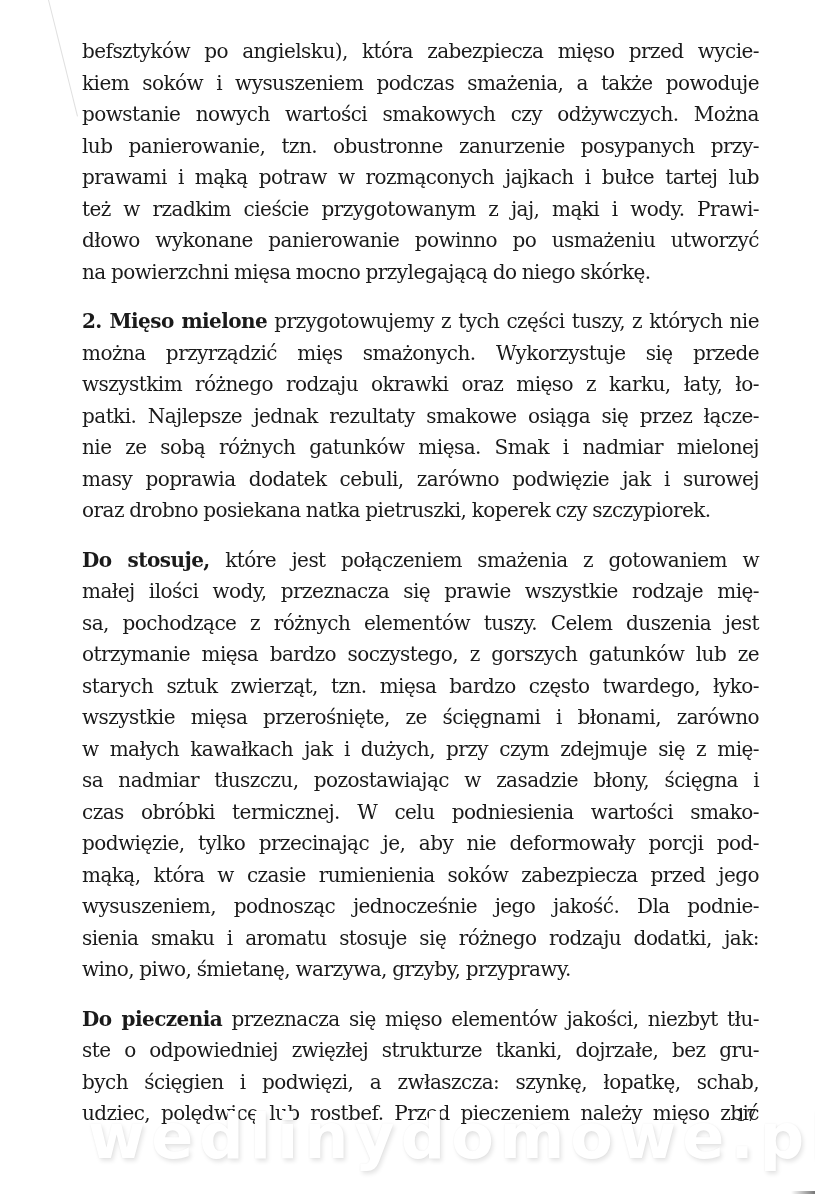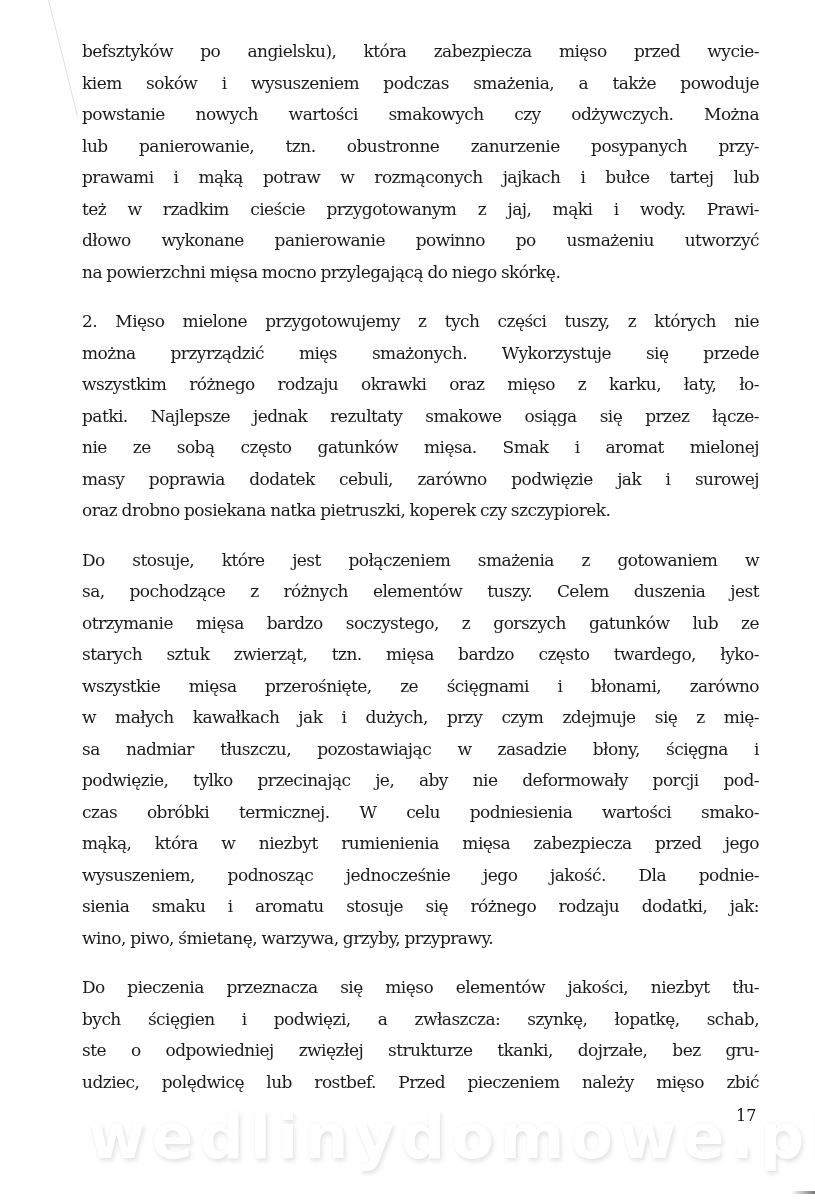--- a/index.html
+++ b/index.html
@@ -26,39 +26,39 @@
       transform-origin: top left;
       opacity: 0.6;
     }
     .text-block {
       position: absolute;
       left: 82px;
       top: 36px;
       width: 677px;
     }
     .para {
-      font-size: 17px;
+      font-size: 20px;
       line-height: 31.5px;
       text-align: justify;
       margin: 0 0 18px 0;
       letter-spacing: -0.55px;
       word-spacing: -0.5px;
     }
     .para .line {
       display: block;
       text-align: justify;
       text-align-last: justify;
       white-space: nowrap;
       overflow: visible;
     }
     .para .line.last {
       text-align-last: left;
     }
     .bold {
-      font-weight: normal;
+      font-weight: bold;
     }
     .watermark {
       position: absolute;
       left: 88px;
       top: 1100px;
       font-family: "DejaVu Sans", "Liberation Sans", sans-serif;
       font-weight: bold;
       font-size: 62px;
       letter-spacing: 6px;
       color: #ffffff;
@@ -97,45 +97,46 @@
     <span class="line">też w rzadkim cieście przygotowanym z jaj, mąki i wody. Prawi-</span>
     <span class="line">dłowo wykonane panierowanie powinno po usmażeniu utworzyć</span>
     <span class="line last">na powierzchni mięsa mocno przylegającą do niego skórkę.</span>
   </p>
 
   <p class="para">
     <span class="line"><span class="bold">2. Mięso mielone</span><span> przygotowujemy z tych części tuszy, z których nie</span></span>
     <span class="line">można przyrządzić mięs smażonych. Wykorzystuje się przede</span>
     <span class="line">wszystkim różnego rodzaju okrawki oraz mięso z karku, łaty, ło-</span>
     <span class="line">patki. Najlepsze jednak rezultaty smakowe osiąga się przez łącze-</span>
-    <span class="line">nie ze sobą często gatunków mięsa. Smak i aromat mielonej</span>
+    <span class="line">nie ze sobą różnych gatunków mięsa. Smak i nadmiar mielonej</span>
     <span class="line">masy poprawia dodatek cebuli, zarówno podwięzie jak i surowej</span>
     <span class="line last">oraz drobno posiekana natka pietruszki, koperek czy szczypiorek.</span>
   </p>
 
   <p class="para">
     <span class="line"><span class="bold">Do stosuje,</span><span> które jest połączeniem smażenia z gotowaniem w</span></span>
+    <span class="line">małej ilości wody, przeznacza się prawie wszystkie rodzaje mię-</span>
     <span class="line">sa, pochodzące z różnych elementów tuszy. Celem duszenia jest</span>
     <span class="line">otrzymanie mięsa bardzo soczystego, z gorszych gatunków lub ze</span>
     <span class="line">starych sztuk zwierząt, tzn. mięsa bardzo często twardego, łyko-</span>
     <span class="line">wszystkie mięsa przerośnięte, ze ścięgnami i błonami, zarówno</span>
     <span class="line">w małych kawałkach jak i dużych, przy czym zdejmuje się z mię-</span>
     <span class="line">sa nadmiar tłuszczu, pozostawiając w zasadzie błony, ścięgna i</span>
+    <span class="line">czas obróbki termicznej. W celu podniesienia wartości smako-</span>
     <span class="line">podwięzie, tylko przecinając je, aby nie deformowały porcji pod-</span>
-    <span class="line">czas obróbki termicznej. W celu podniesienia wartości smako-</span>
-    <span class="line">mąką, która w niezbyt rumienienia mięsa zabezpiecza przed jego</span>
+    <span class="line">mąką, która w czasie rumienienia soków zabezpiecza przed jego</span>
     <span class="line">wysuszeniem, podnosząc jednocześnie jego jakość. Dla podnie-</span>
     <span class="line">sienia smaku i aromatu stosuje się różnego rodzaju dodatki, jak:</span>
     <span class="line last">wino, piwo, śmietanę, warzywa, grzyby, przyprawy.</span>
   </p>
 
   <p class="para">
     <span class="line"><span class="bold">Do pieczenia</span><span> przeznacza się mięso elementów jakości, niezbyt tłu-</span></span>
+    <span class="line">ste o odpowiedniej zwięzłej strukturze tkanki, dojrzałe, bez gru-</span>
     <span class="line">bych ścięgien i podwięzi, a zwłaszcza: szynkę, łopatkę, schab,</span>
-    <span class="line">ste o odpowiedniej zwięzłej strukturze tkanki, dojrzałe, bez gru-</span>
     <span class="line">udziec, polędwicę lub rostbef. Przed pieczeniem należy mięso zbić</span>
   </p>
 
 </div>
 
 <div class="watermark">wedlinydomowe.pl</div>
 <div class="page-number">17</div>
 <div class="corner-mark"></div>
 
 </body></html>

